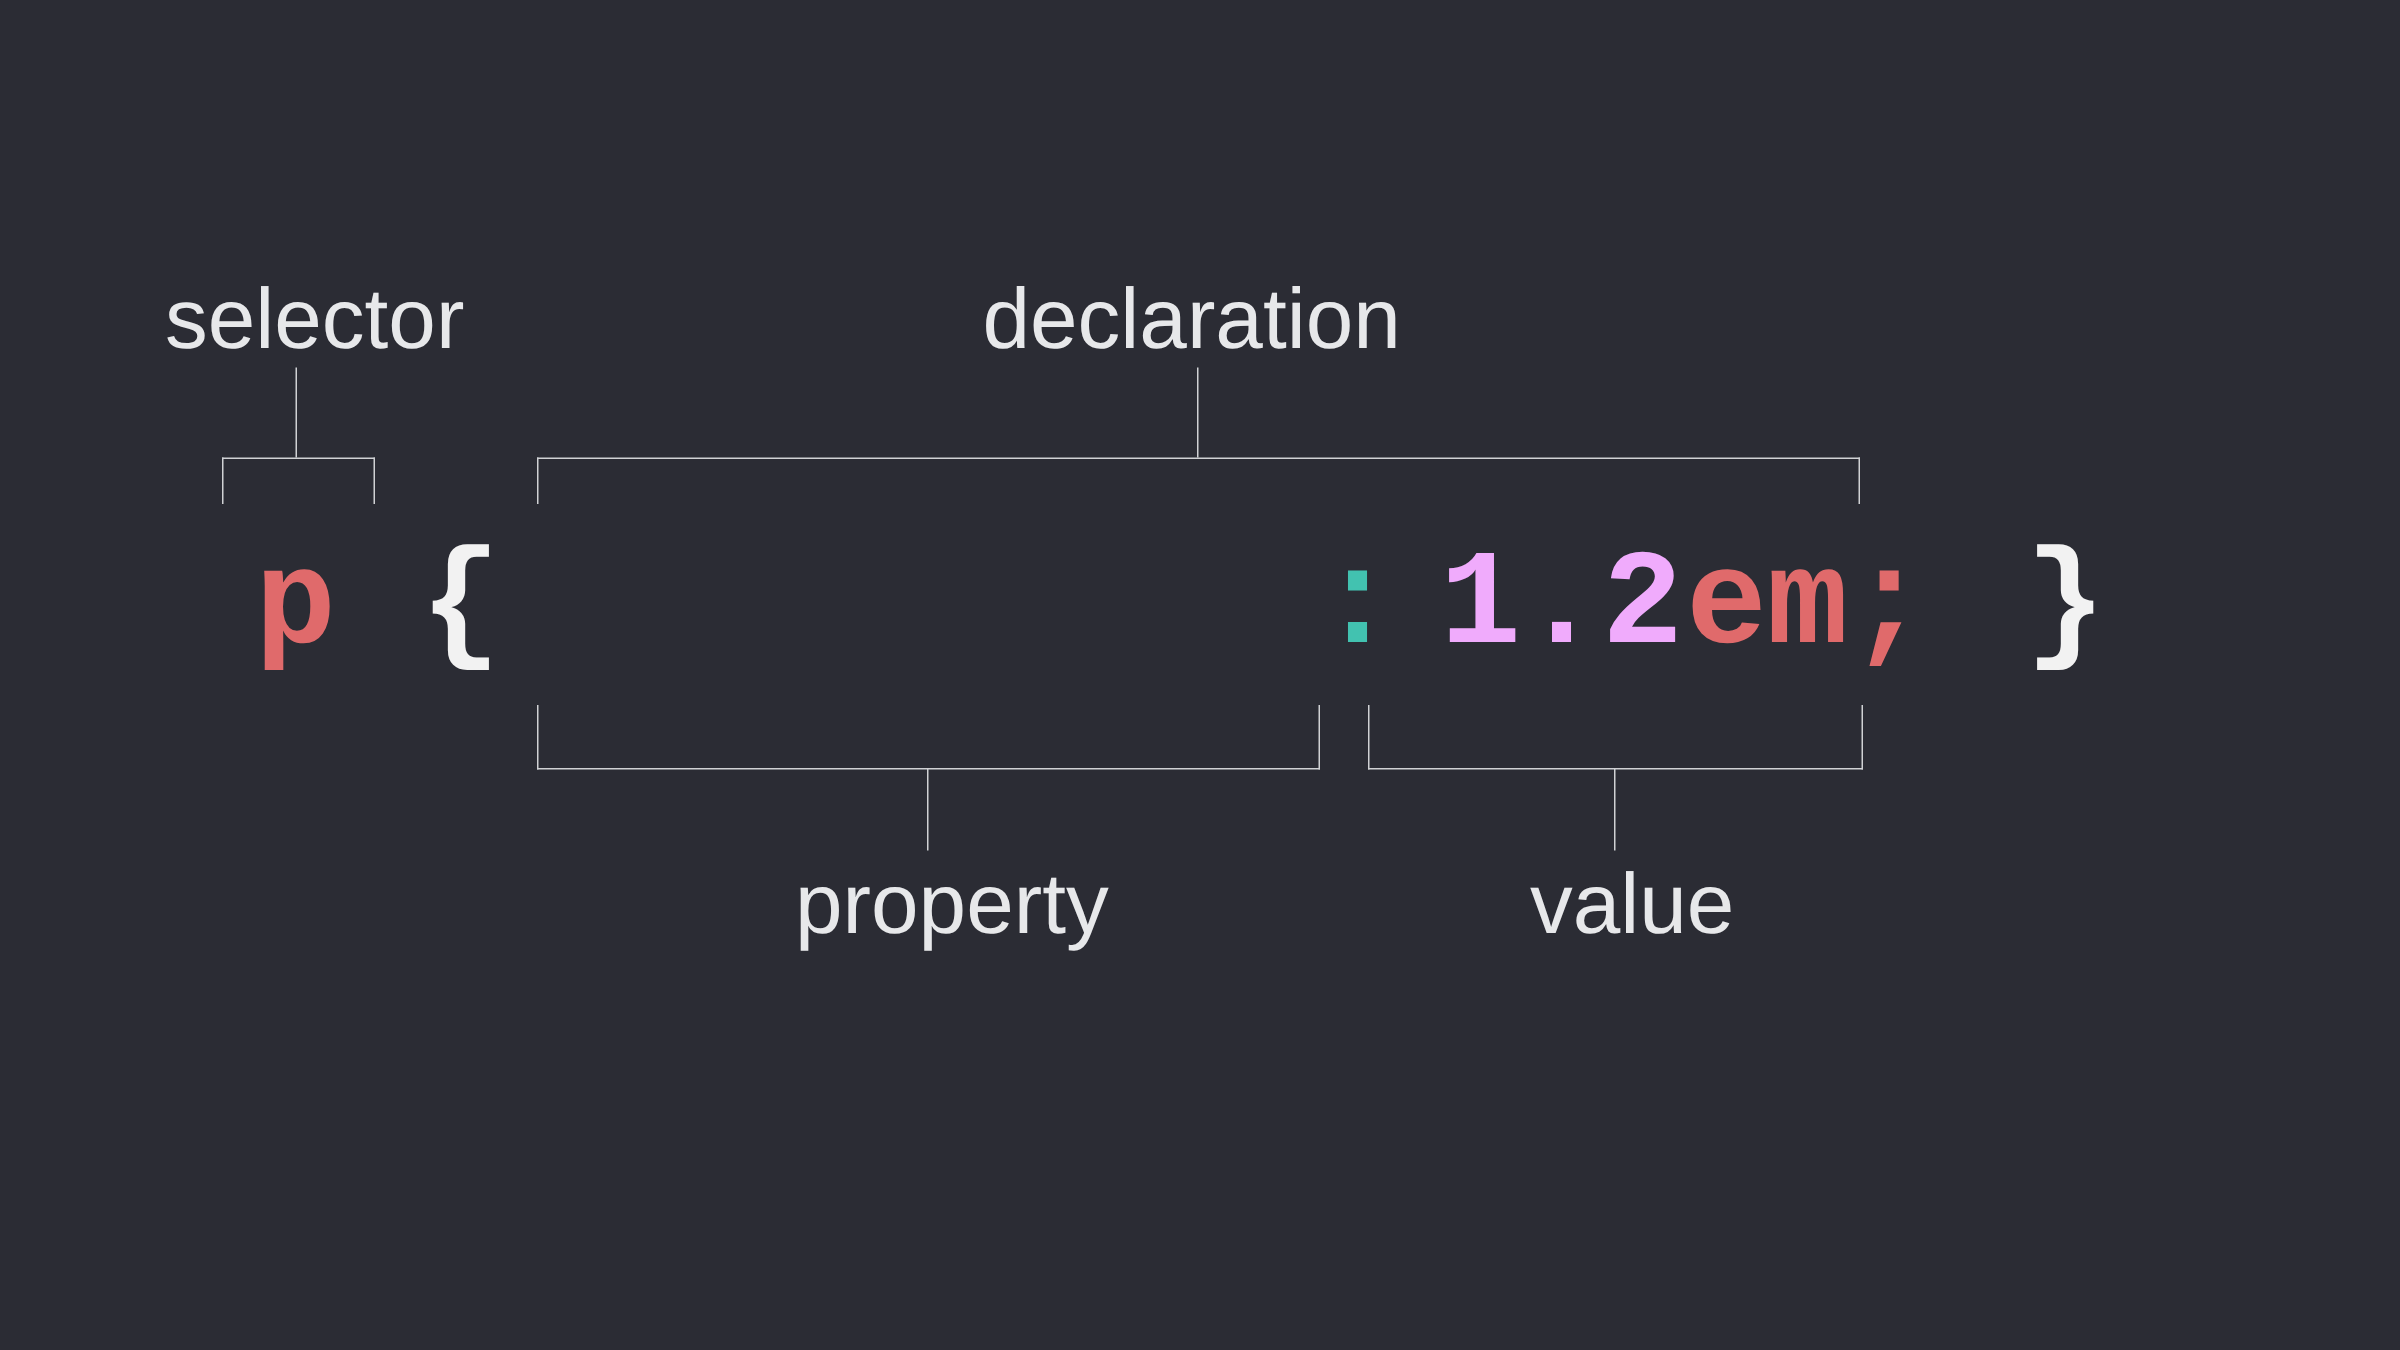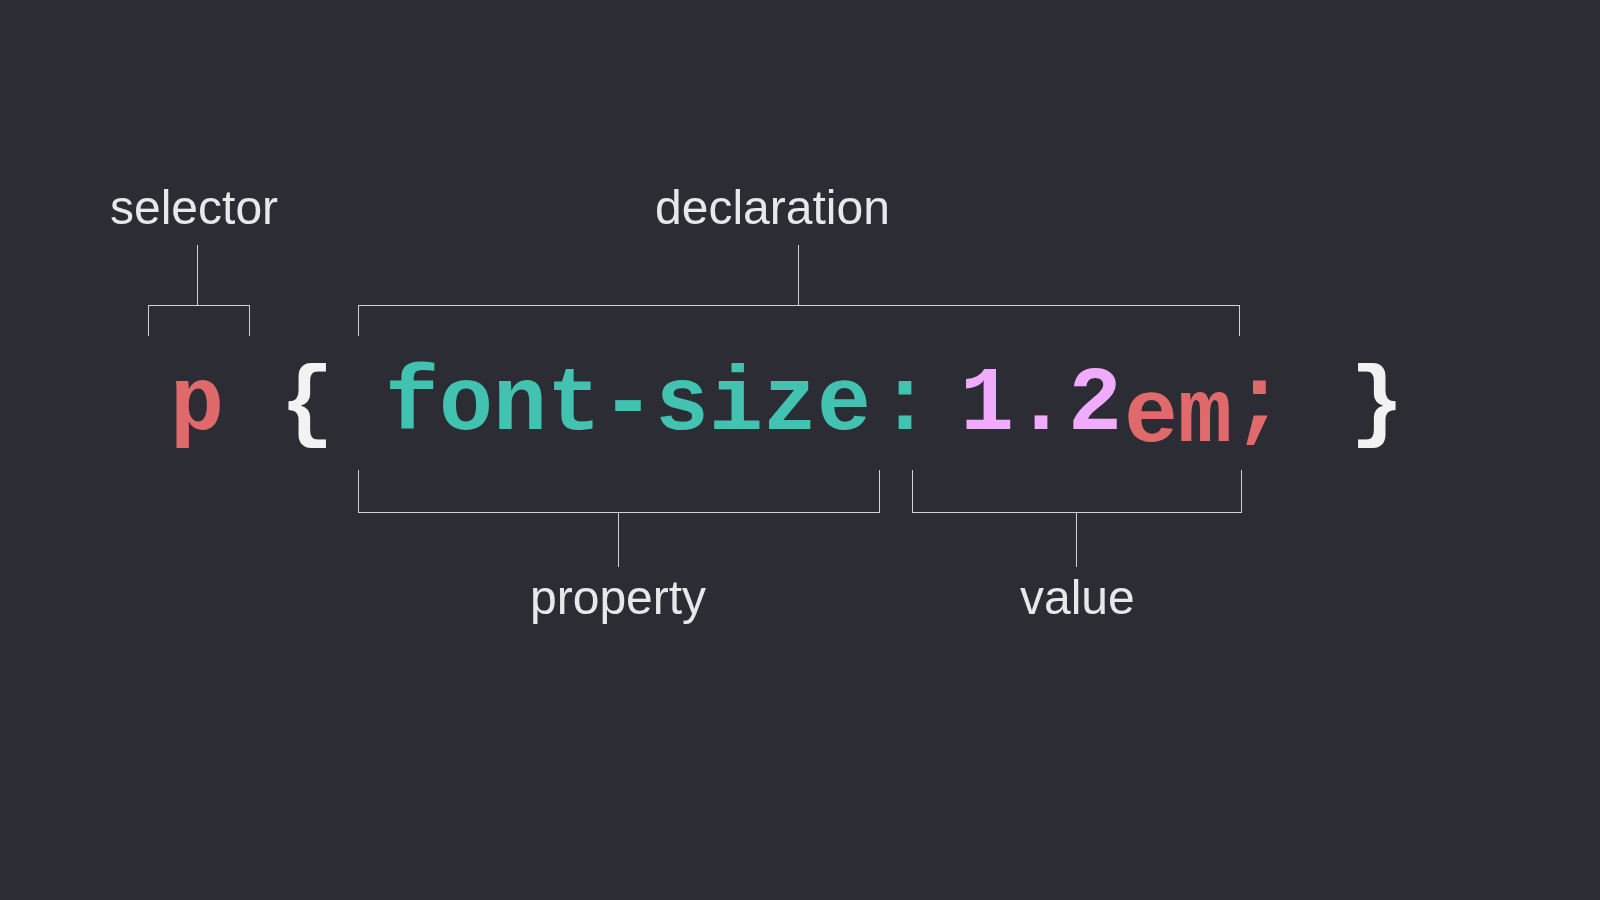--- a/index.html
+++ b/index.html
@@ -12,21 +12,21 @@
     font-family: "Segoe UI", "Helvetica Neue", Arial, sans-serif;
   }
   .stage {
     position: relative;
     width: 1600px;
     height: 900px;
   }
   .label {
     position: absolute;
     color: #e7e8ea;
-    font-size: 48px;
+    font-size: 57px;
     font-weight: 300;
     white-space: nowrap;
   }
   .code {
     position: absolute;
     font-family: "Menlo", "Consolas", "Courier New", monospace;
     font-size: 90px;
     font-weight: 700;
     letter-spacing: 0px;
     white-space: nowrap;
@@ -65,27 +65,26 @@
   <div class="stem" style="left:798px; top:245px; height:60px;"></div>
 
   <div class="bracket top" style="left:148px; top:305px; width:100px; height:30px;"></div>
 
   <div class="bracket top" style="left:358px; top:305px; width:880px; height:30px;"></div>
 
   <div class="code c-selector" style="left:170px; top:360px;">p</div>
 
   <div class="code c-brace" style="left:280px; top:360px;">{</div>
 
-  <div class="code c-prop" style="left:385px; top:360px;">font-size</div>
 
   <div class="code c-prop" style="left:878px; top:360px;">:</div>
 
   <div class="code c-num" style="left:960px; top:360px;">1.2</div>
 
-  <div class="code c-unit" style="left:1124px; top:372px;text-align:right;">em</div>
+  <div class="code c-unit" style="left:1124px; top:360px;text-align:right;">em</div>
 
   <div class="code c-unit" style="left:1232px; top:360px;">;</div>
 
   <div class="code c-brace" style="left:1350px; top:360px;">}</div>
 
   <div class="bracket bottom" style="left:358px; top:470px; width:520px; height:42px;"></div>
 
   <div class="bracket bottom" style="left:912px; top:470px; width:328px; height:42px;"></div>
 
   <div class="stem" style="left:618px; top:512px; height:55px;"></div>

